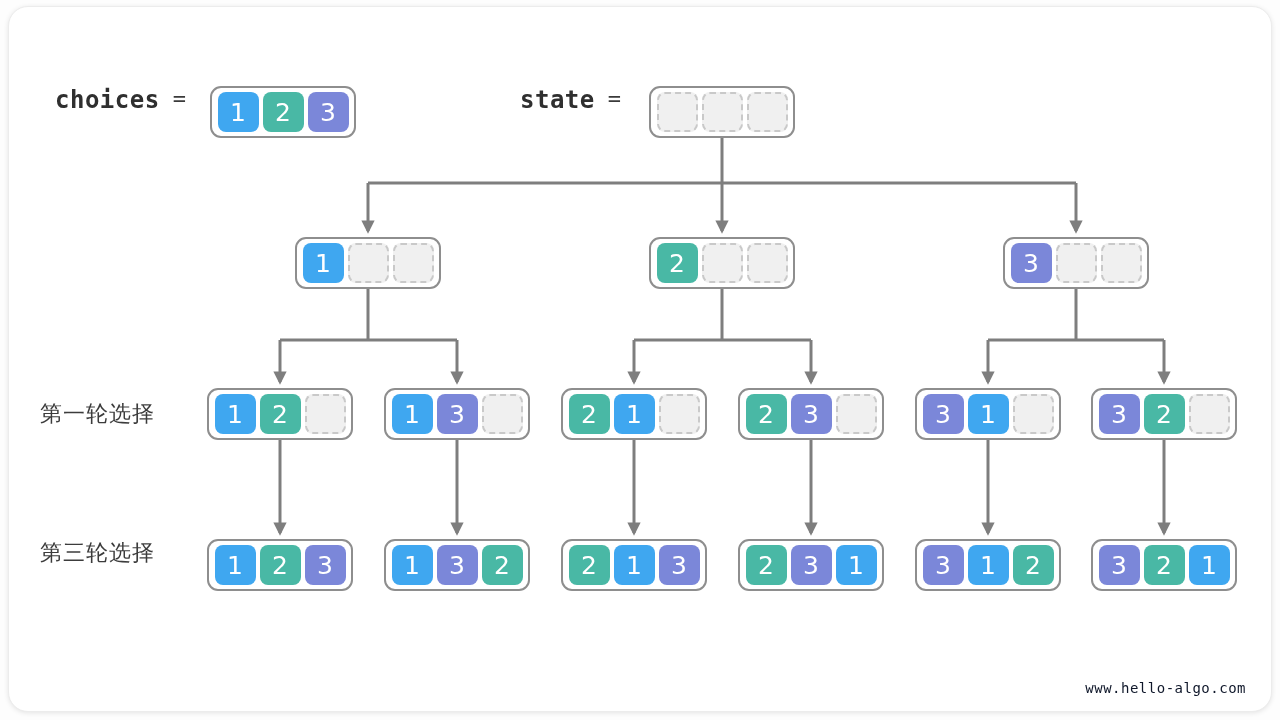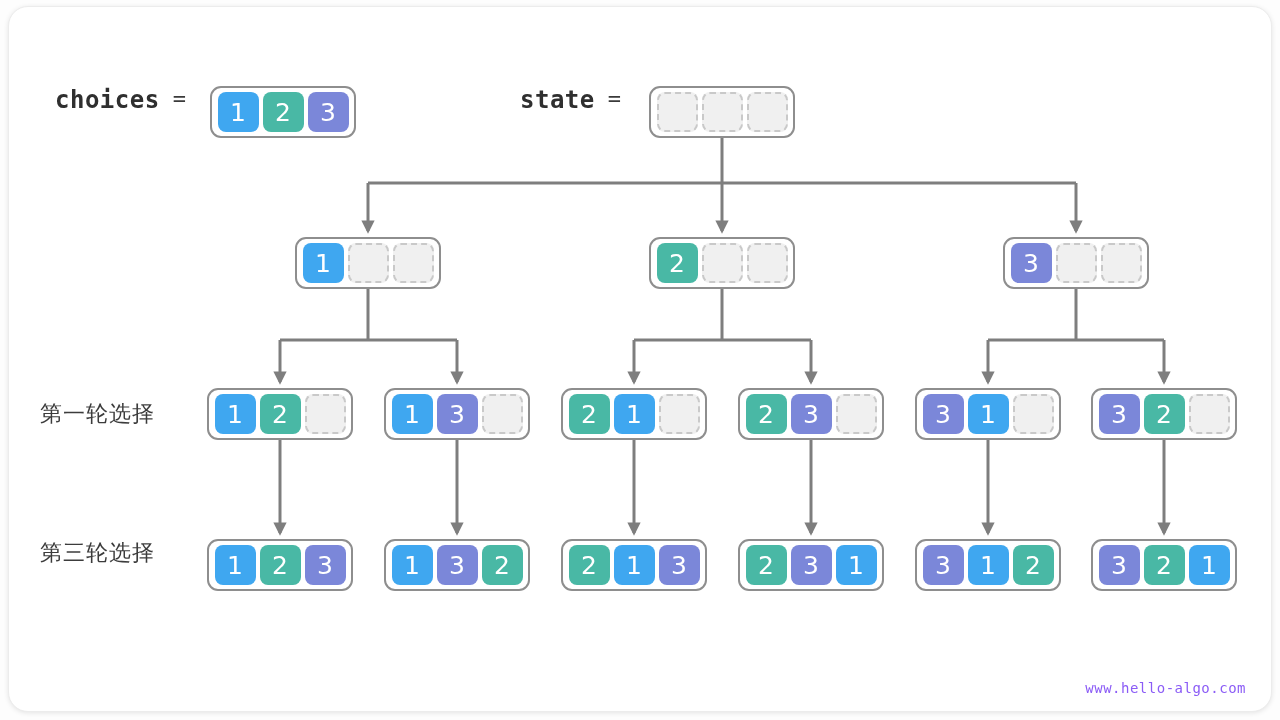--- a/index.html
+++ b/index.html
@@ -40,21 +40,21 @@
     font-family:"DejaVu Sans Mono","Liberation Mono",monospace;
     font-weight:400;font-size:22px;color:#3a3a3a;
   }
   .row-label{
     position:absolute;left:40px;height:52px;line-height:52px;
     font-size:22px;color:#3c3c3c;letter-spacing:1px;white-space:nowrap;
   }
   .watermark{
     position:absolute;right:34px;bottom:24px;
     font-family:"DejaVu Sans Mono","Liberation Mono",monospace;
-    font-size:14px;color:#8b5cf6;letter-spacing:0.5px;
+    font-size:14px;color:#0f172a;letter-spacing:0.5px;
   }
 </style>
 </head>
 <body>
 
 <div class="canvas">
   <div class="card"></div>
 
   <svg class="edges" id="edges">
       <defs>

